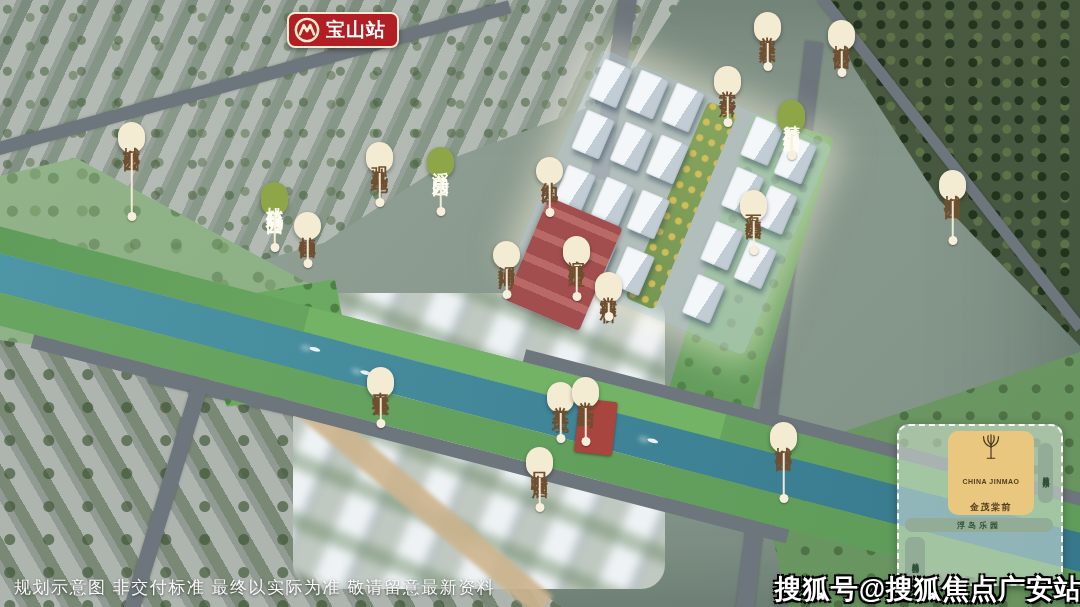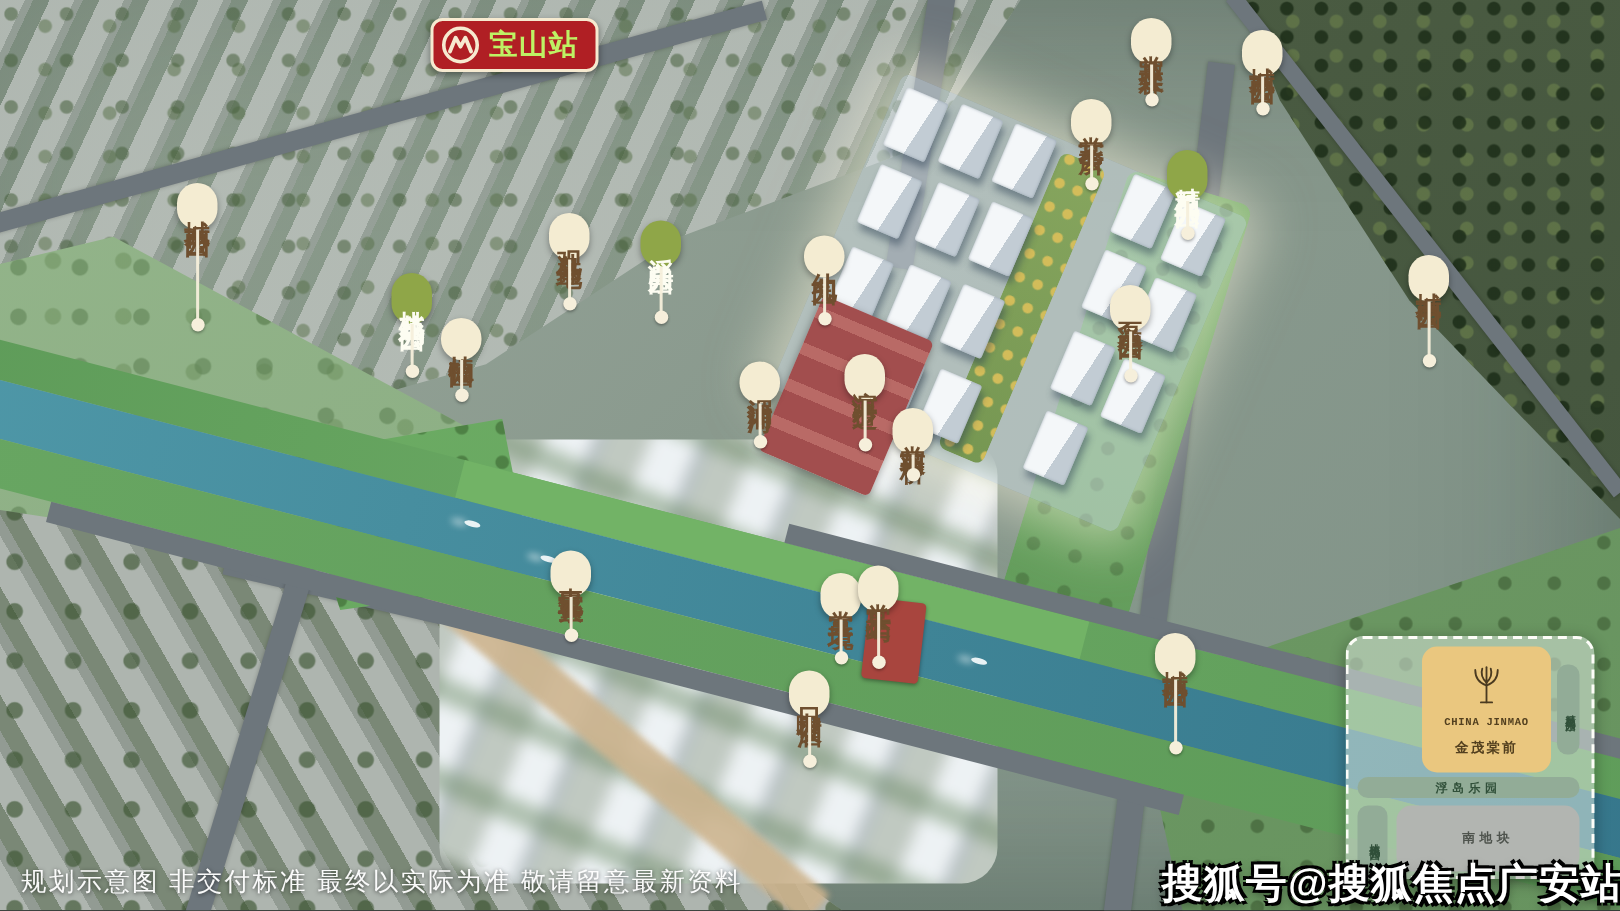--- a/index.html
+++ b/index.html
@@ -108,29 +108,29 @@
     letter-spacing:3px;padding:11px 5px 8px 5px;border-radius:16px;
     box-shadow:0 2px 4px rgba(0,0,0,.35);
   }
   .vpill::after{content:"";position:absolute;top:100%;left:50%;transform:translateX(-50%);
     width:2.5px;height:var(--lh,22px);background:rgba(246,239,219,.95);}
   .vpill::before{content:"";position:absolute;top:calc(100% + var(--lh,22px) - 1px);left:50%;transform:translateX(-50%);
     width:9px;height:9px;border-radius:50%;background:#f6efdb;box-shadow:0 1px 2px rgba(0,0,0,.35);}
   .vpill.green{background:#8fa648;color:#fdfdf2;}
   
   .badge{position:absolute;z-index:40;display:flex;align-items:center;gap:6px;height:32px;
-    background:#b01f24;border:2px solid #f6ead0;border-radius:8px;color:#bef264;
+    background:#b01f24;border:2px solid #f6ead0;border-radius:8px;color:#ffffff;
     font-weight:700;font-size:19px;letter-spacing:1px;padding:0 11px;box-shadow:0 2px 5px rgba(0,0,0,.4);}
   .badge .mlogo{display:flex;margin-left:-6px;}
   
   .inset{left:897px;top:424px;width:162px;height:158px;z-index:40;
     background:rgba(216,229,221,.55);border:2px dashed #fdfdf8;border-radius:12px;
     box-shadow:0 2px 10px rgba(0,0,0,.3);}
   .inset .tan{position:absolute;left:49px;top:5px;width:86px;height:84px;background:#eac77f;border-radius:10px;
-    display:flex;flex-direction:column;align-items:center;justify-content:center;gap:6px;color:#53401f;font-family:Liberation Mono, monospace;}
+    display:flex;flex-direction:column;align-items:center;justify-content:center;gap:16px;color:#53401f;}
   .inset .brand-en{font-size:7px;letter-spacing:.5px;font-weight:700;}
   .inset .brand-cn{font-size:9px;letter-spacing:1.5px;font-weight:700;}
   .inset .strip{position:absolute;background:#92ac97;border-radius:7px;color:#31503a;
     writing-mode:vertical-rl;text-orientation:upright;font-size:7px;font-weight:700;letter-spacing:1px;
     display:flex;align-items:center;justify-content:center;overflow:hidden;}
   .inset .band{position:absolute;left:6px;top:92px;width:148px;height:14px;background:#92ac97;border-radius:7px;
     color:#31503a;font-size:8px;font-weight:700;letter-spacing:3px;display:flex;align-items:center;justify-content:center;}
   .inset .southblk{position:absolute;left:32px;top:111px;width:122px;height:44px;background:#b2b5b1;border-radius:10px;
     color:#4e534d;font-size:8.5px;font-weight:700;letter-spacing:3px;display:flex;align-items:center;justify-content:center;}
   
@@ -246,18 +246,17 @@
             <path d="M16 13 L16 3"></path>
           <path d="M12 28 L20 28"></path>
         </g>
       </svg>
       <div class="brand-en">CHINA JINMAO</div>
       <div class="brand-cn">金茂棠前</div>
     </div>
     <div class="strip" style="left:139px;top:17px;width:15px;height:60px;">精灵鸟乐园</div>
     <div class="band">浮岛乐园</div>
     <div class="strip" style="left:6px;top:111px;width:20px;height:44px;">桃花坞公园</div>
-    <div class="southblk">南地块</div>
   </div>
 
   <div class="disclaimer">规划示意图 非交付标准 最终以实际为准 敬请留意最新资料</div>
   <div class="watermark">搜狐号@搜狐焦点广安站</div>
 </div>
 
 </body></html>

